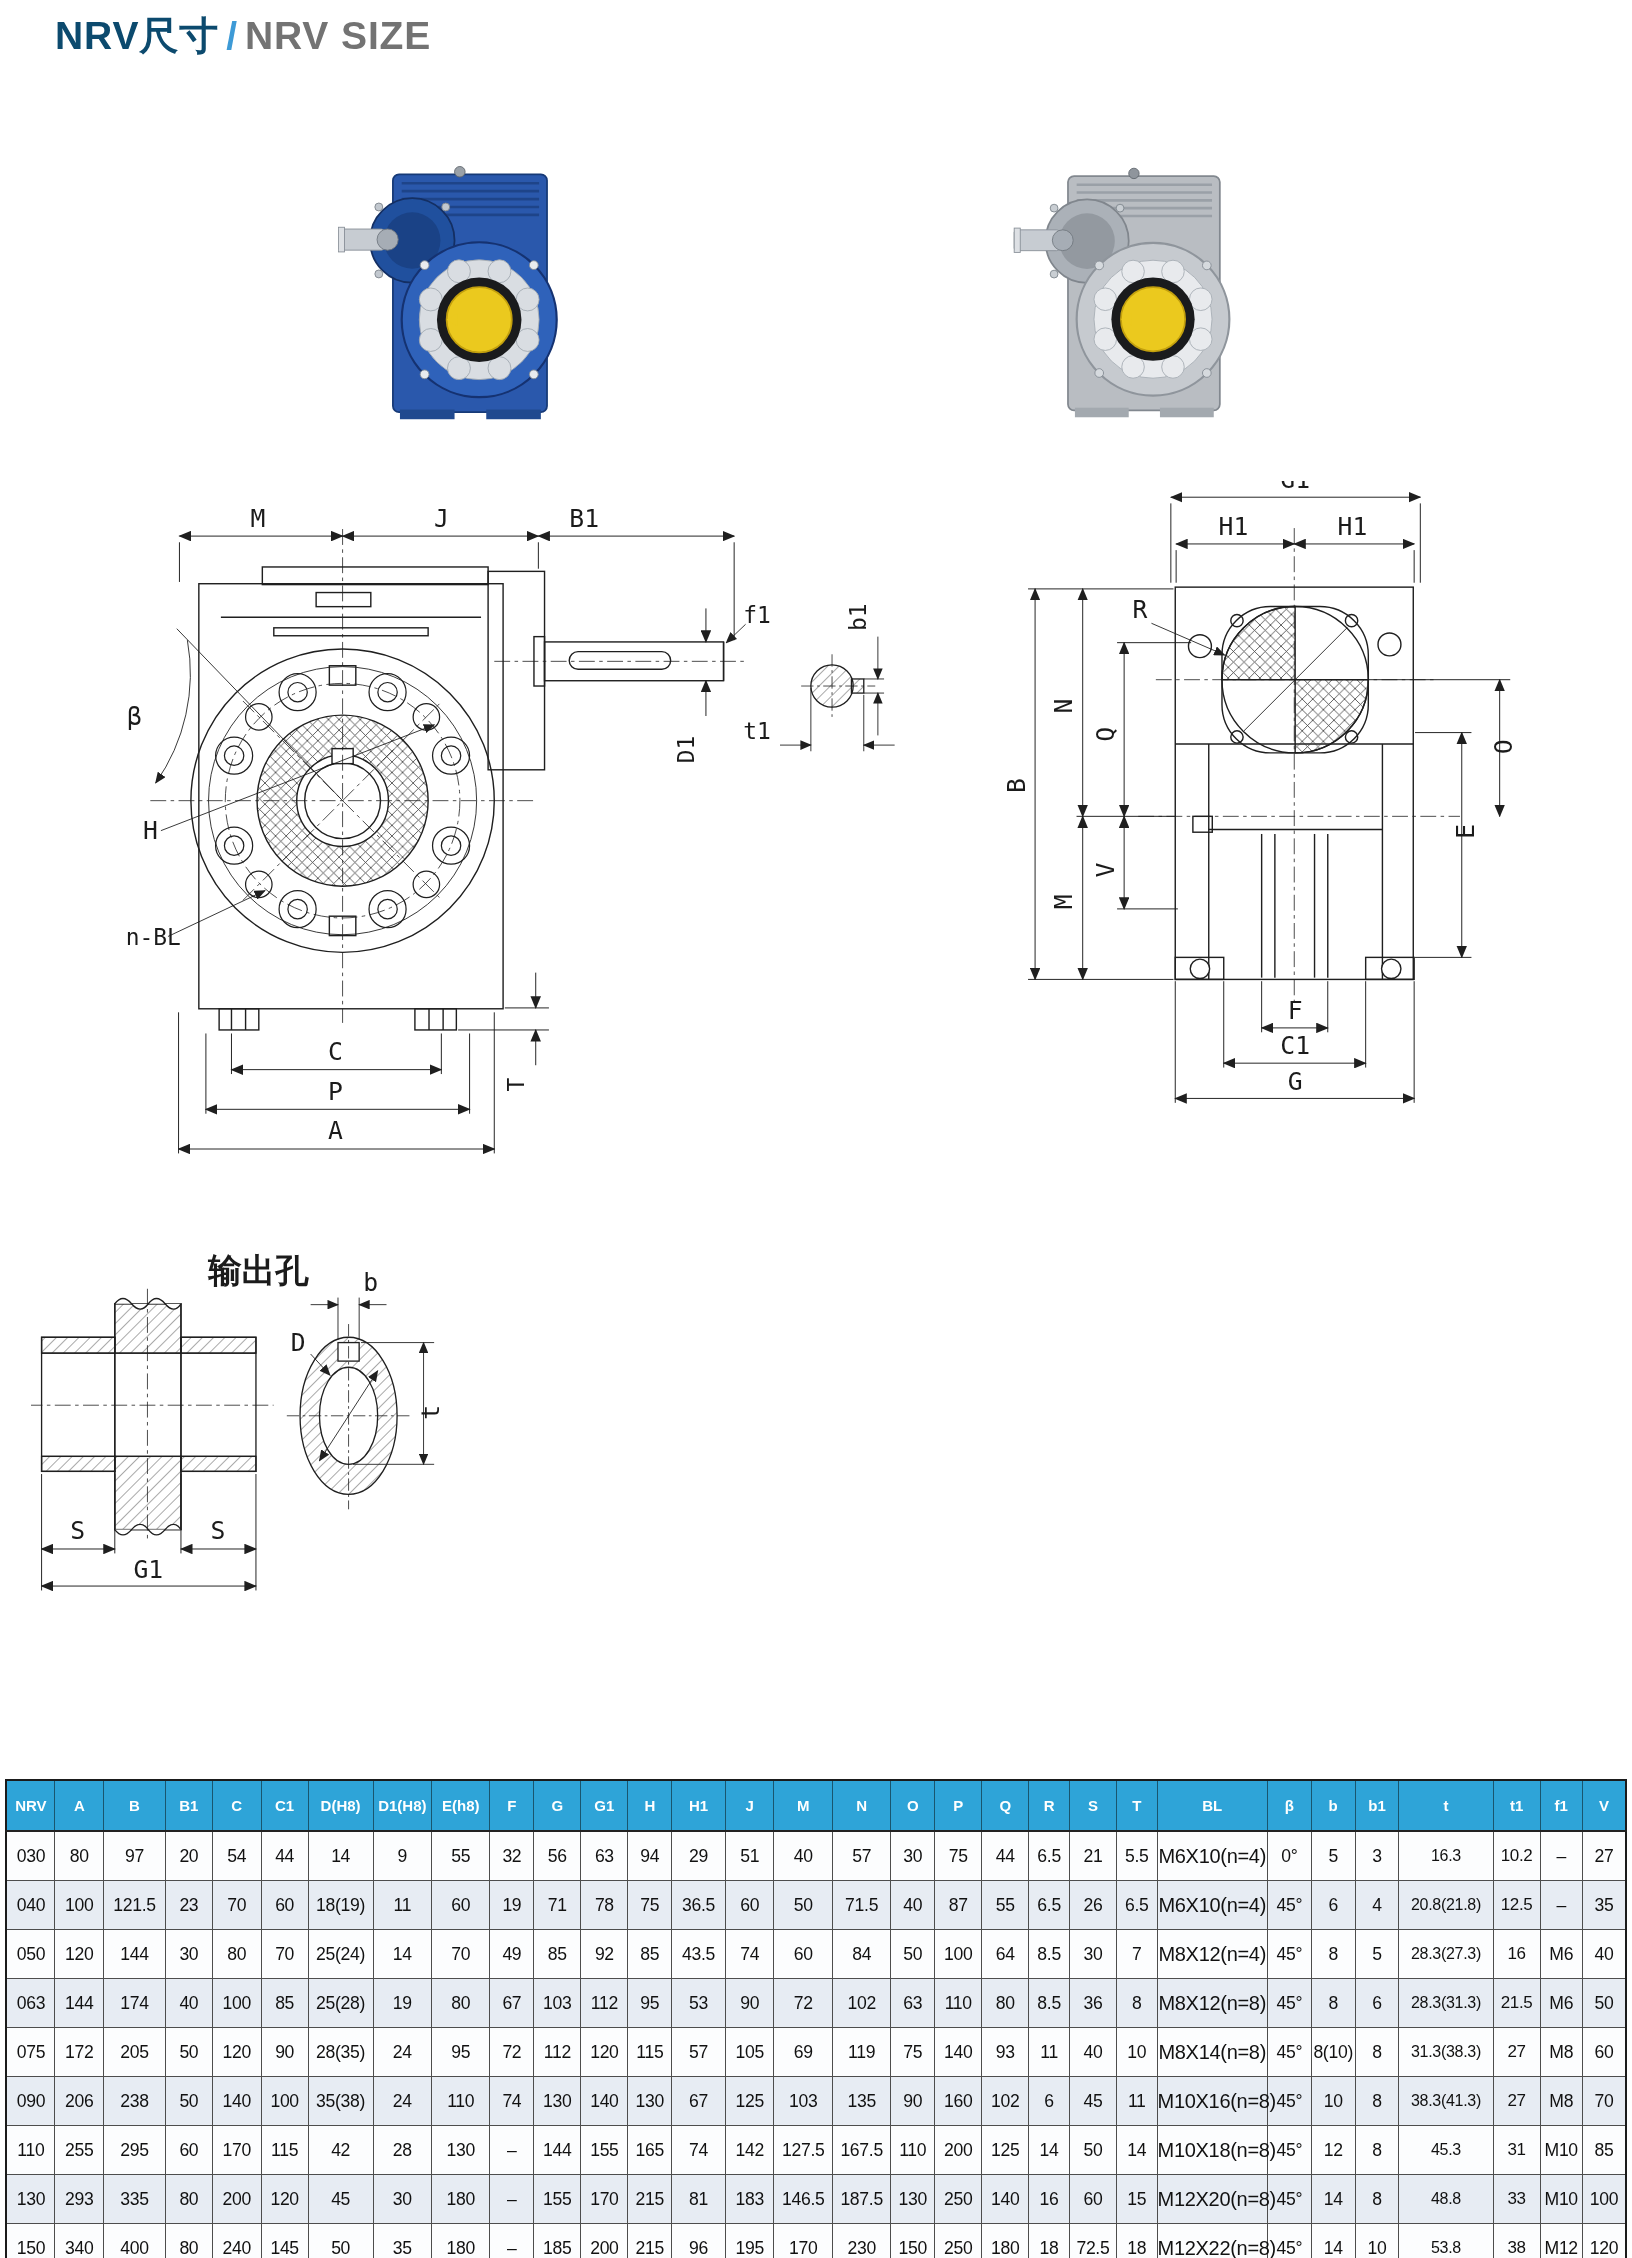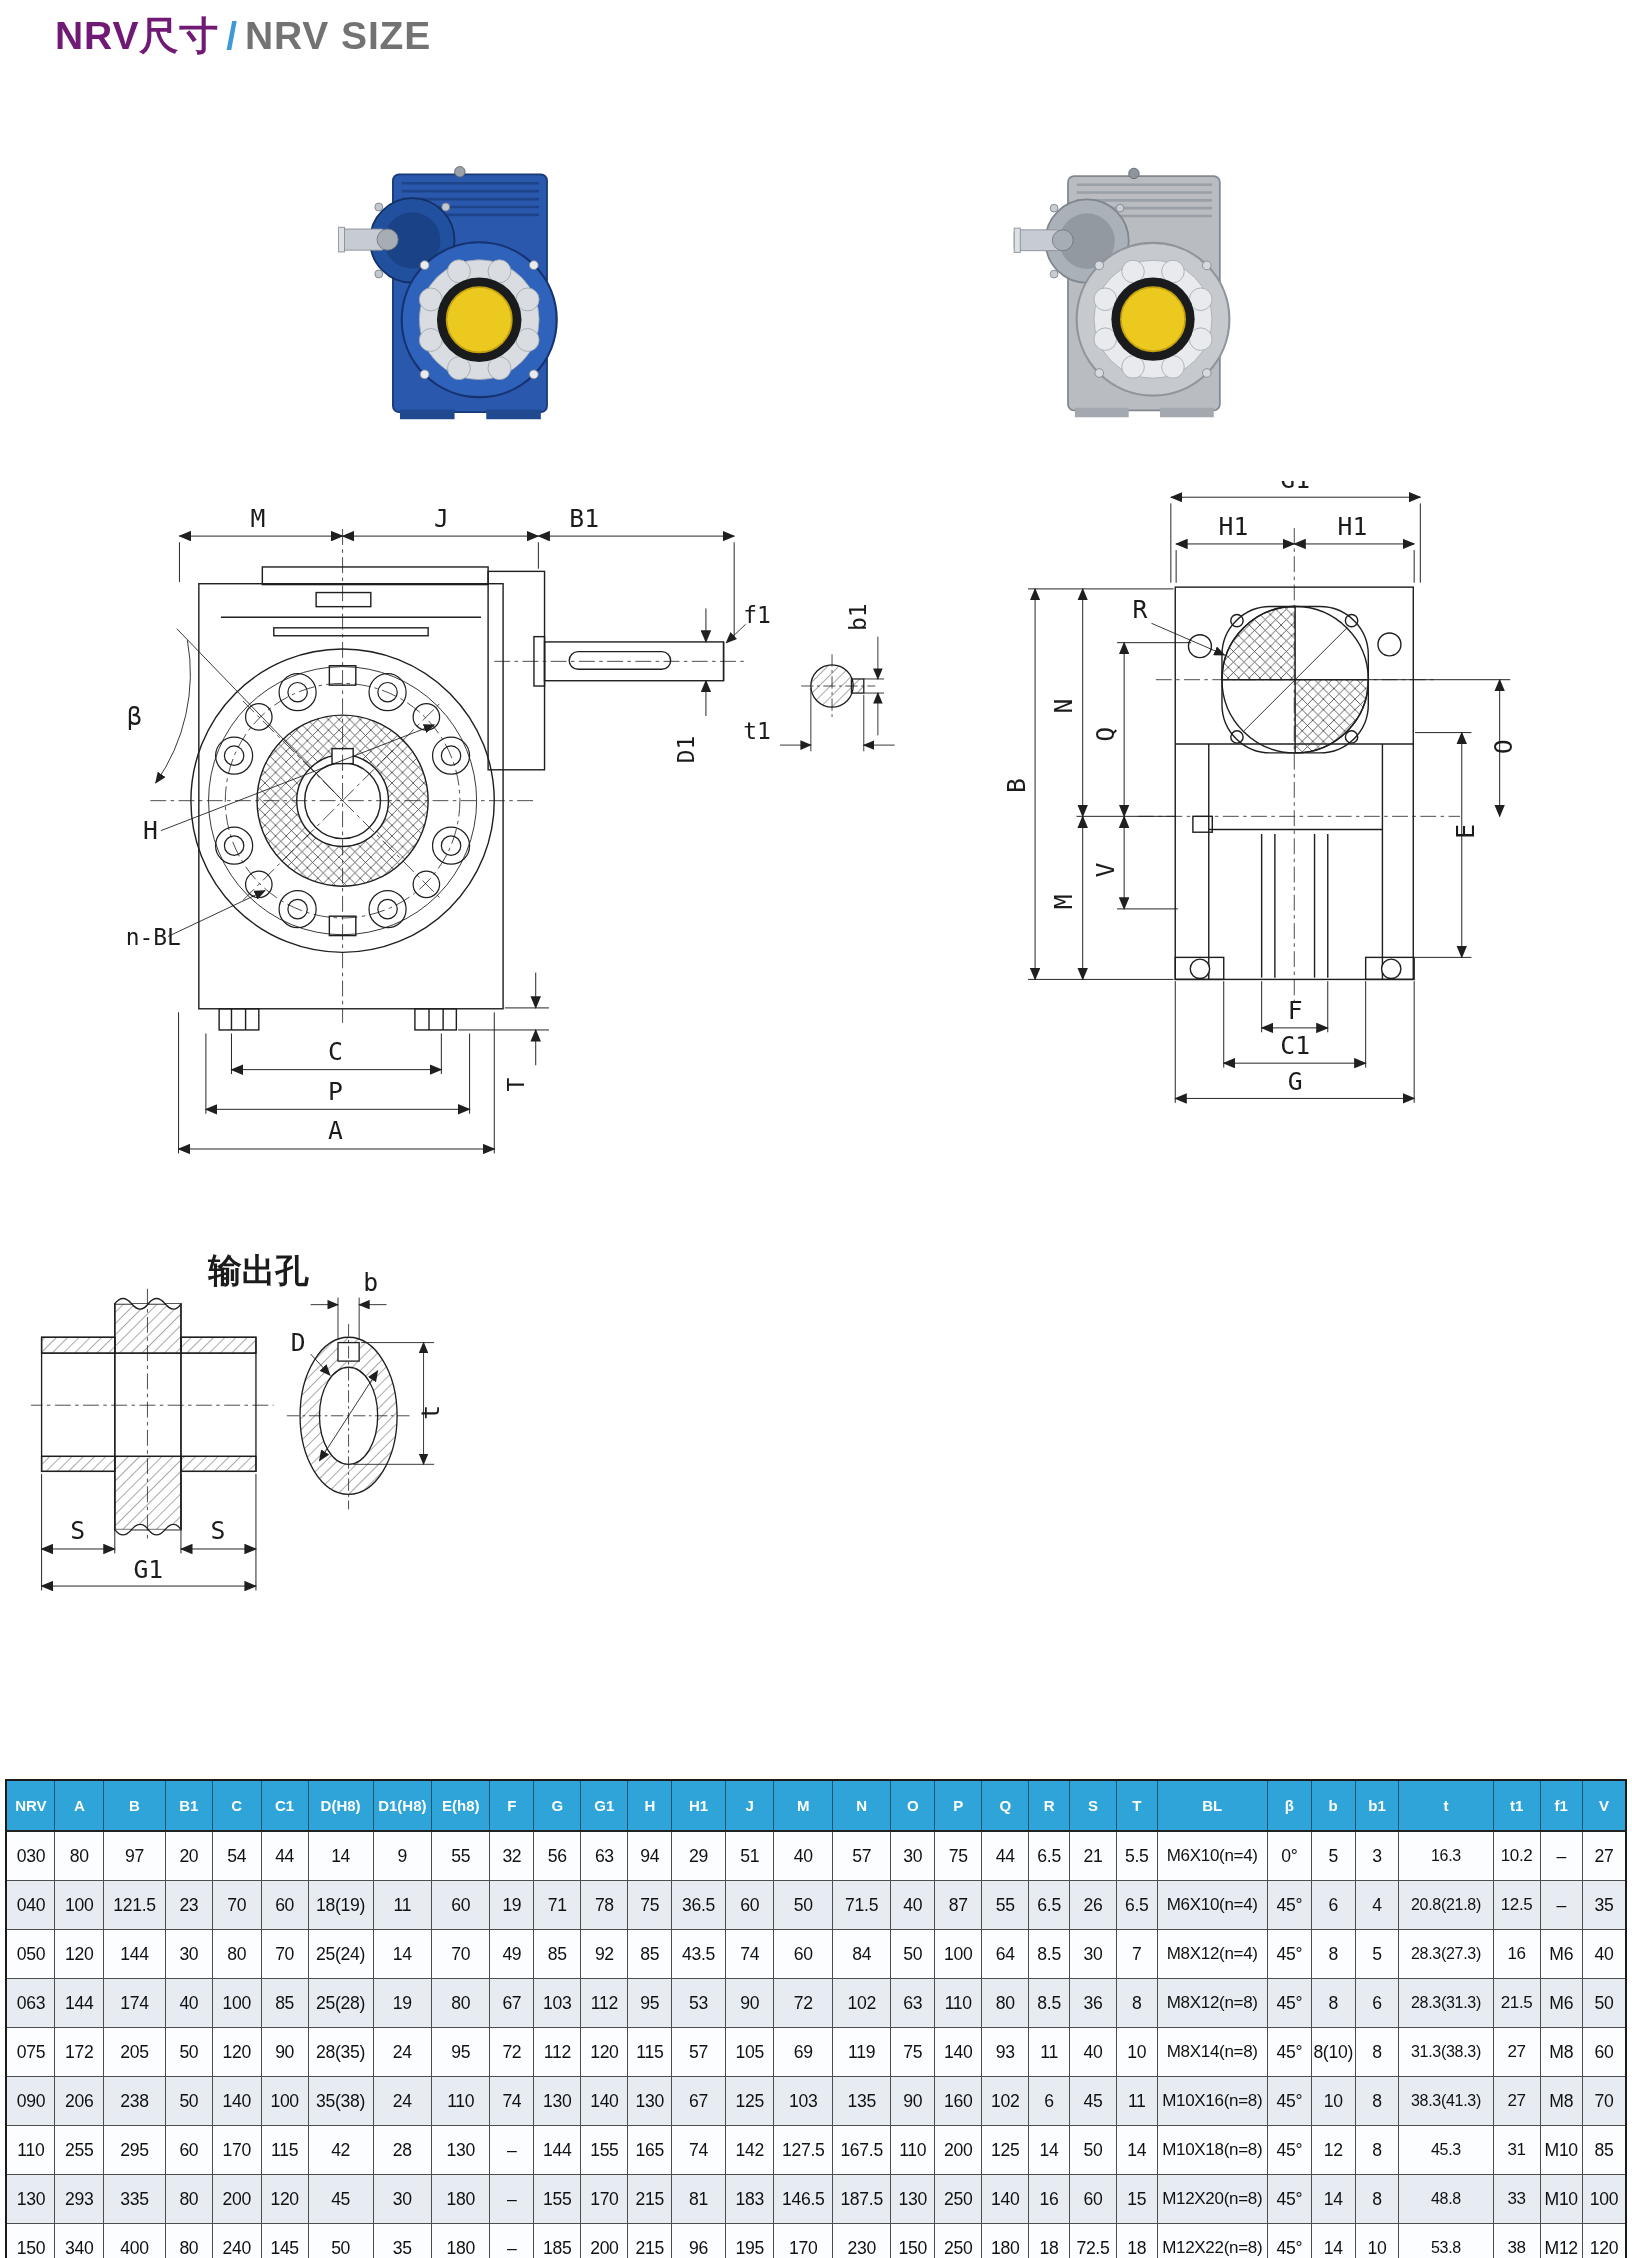--- a/index.html
+++ b/index.html
@@ -1,36 +1,36 @@
 <!DOCTYPE html>
 <html style="font-size:14px"><head>
 <meta charset="utf-8">
 <style>
   html,body{margin:0;padding:0;background:#ffffff;}
   .page{position:relative;width:1632px;height:2258px;background:#fff;overflow:hidden;
         font-family:"Liberation Sans", sans-serif;}
   
   .title{position:absolute;left:55px;top:8.8px;font-size:39px;font-weight:bold;letter-spacing:0.9px;white-space:nowrap;}
-  .title .zh{color:#701a75;}
+  .title .zh{color:#0c4a6e;}
   .title .sep{color:#3d9ad6;padding:0 7px;}
   .title .en{color:#737373;}
   
   .photo{position:absolute;}
   
   svg text{font-family:"DejaVu Sans Mono", monospace;fill:#1b1b1b;}
   .dwg{position:absolute;}
   
   .tbl-wrap{position:absolute;left:5.3px;top:1779px;width:1622px;}
   table.size{width:100%;border-collapse:collapse;table-layout:fixed;border:2.6px solid #1b1b1b;}
   table.size th{background:#2ea4d8;color:#fff;font-size:15px;font-weight:bold;height:49px;
     border:0.9px solid #19566f;border-bottom:2.6px solid #222;padding:0;text-align:center;white-space:nowrap;}
   table.size td{font-size:17.6px;color:#111;height:48px;border:0.9px solid #4d4d4d;border-top-width:1.8px;
     padding:0;text-align:center;white-space:nowrap;background:#fcfdfe;letter-spacing:-0.3px;}
   table.size tr.alt td{background:#e7ecf3;}
-  table.size td:nth-child(24){font-size:17px;}
+  table.size td:nth-child(24){font-size:20px;}
   table.size td:nth-child(28){font-size:16px;}
   table.size td:nth-child(29){font-size:17px;}
 </style>
 </head>
 <body>
 
 <div class="page">
 
   <div class="title">
     <span class="zh">NRV尺寸</span><span class="sep">/</span><span class="en">NRV SIZE</span>

